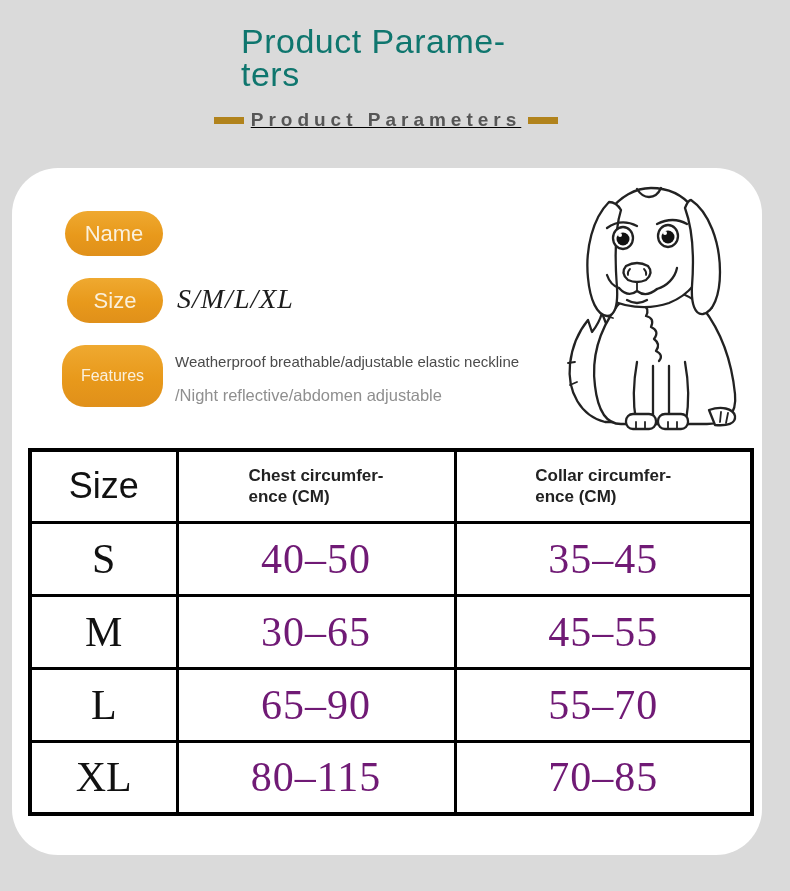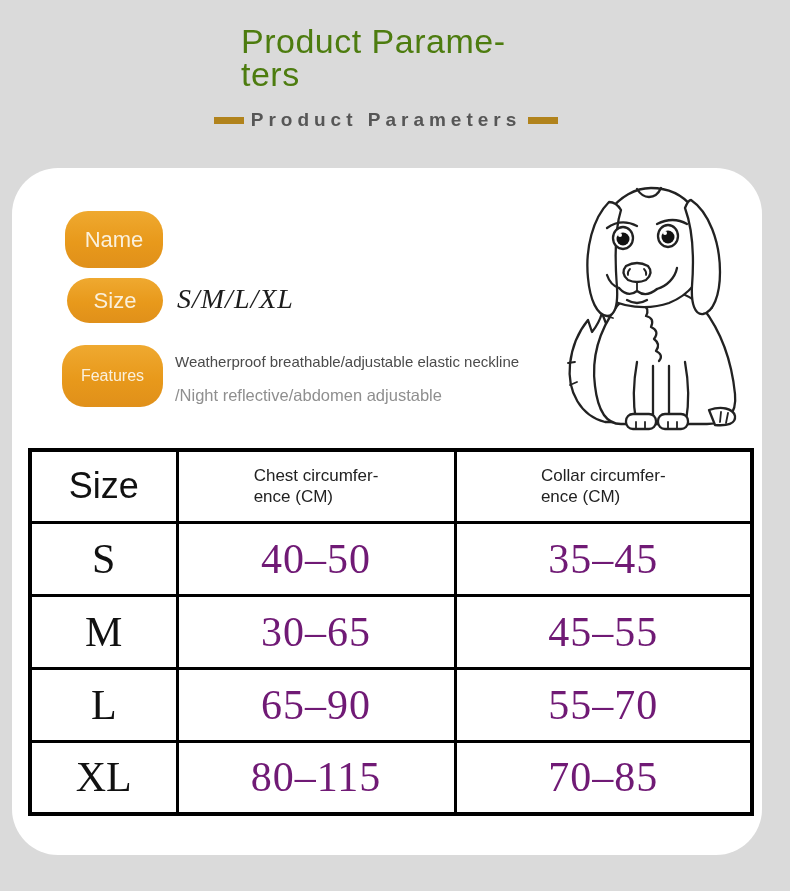--- a/index.html
+++ b/index.html
@@ -15,32 +15,33 @@
 
   
   .page-title {
     position: absolute;
     left: 241px;
     top: 25px;
     width: 300px;
     font-size: 34px;
     line-height: 33px;
     letter-spacing: 0.5px;
-    color: #4d7c0f;
+    color: #0f766e;
     white-space: pre-line;
   }
   .subtitle-row {
     position: absolute;
     left: 0;
     top: 109px;
     width: 772px;
     display: flex;
     align-items: center;
     justify-content: center;
     gap: 7px;
+    text-decoration: underline;
   }
   .subtitle-dash {
     width: 30px;
     height: 7px;
     background: #b1831c;
   }
   .subtitle-text {
     font-size: 19px;
     font-weight: bold;
     letter-spacing: 5px;
@@ -61,21 +62,21 @@
 
   .pill {
     position: absolute;
     display: flex;
     align-items: center;
     justify-content: center;
     background: linear-gradient(180deg, #efa930 0%, #e8991b 55%, #e0901a 100%);
     border-radius: 23px;
     color: #faf0dc;
   }
-  .pill-name     { left: 53px;  top: 43px;  width: 98px;  height: 57px; font-size: 22px; }
+  .pill-name     { left: 53px;  top: 43px;  width: 98px;  height: 45px; font-size: 22px; }
   .pill-size     { left: 55px;  top: 110px; width: 96px;  height: 45px; font-size: 22px; }
   .pill-features { left: 50px;  top: 177px; width: 101px; height: 62px; font-size: 16px; }
 
   .value {
     position: absolute;
     display: flex;
     align-items: center;
     color: #5a5a5a;
   }
   .value-name     { left: 163px; top: 43px;  height: 45px; font-size: 17px; }
@@ -107,21 +108,21 @@
   .size-table th, .size-table td {
     border: 3px solid #000;
     text-align: center;
     vertical-align: middle;
     padding: 0;
     overflow: hidden;
   }
   .size-table thead tr { height: 72px; }
   .size-table tbody tr { height: 73px; }
   .th-size { font-size: 36px; font-weight: 400; color: #111; }
-  .th-small { font-size: 17px; font-weight: 400; color: #222; }
+  .th-small { font-size: 17px; font-weight: 700; color: #222; }
   .th-small span {
     display: inline-block;
     text-align: left;
     white-space: pre-line;
     line-height: 21px;
   }
   .cell-size  { font-family: "Liberation Serif", serif; font-size: 42px; color: #111; }
   .cell-value { font-family: "Liberation Serif", serif; font-size: 42px; color: #701a75; letter-spacing: 1px; }
 </style>
 </head>

